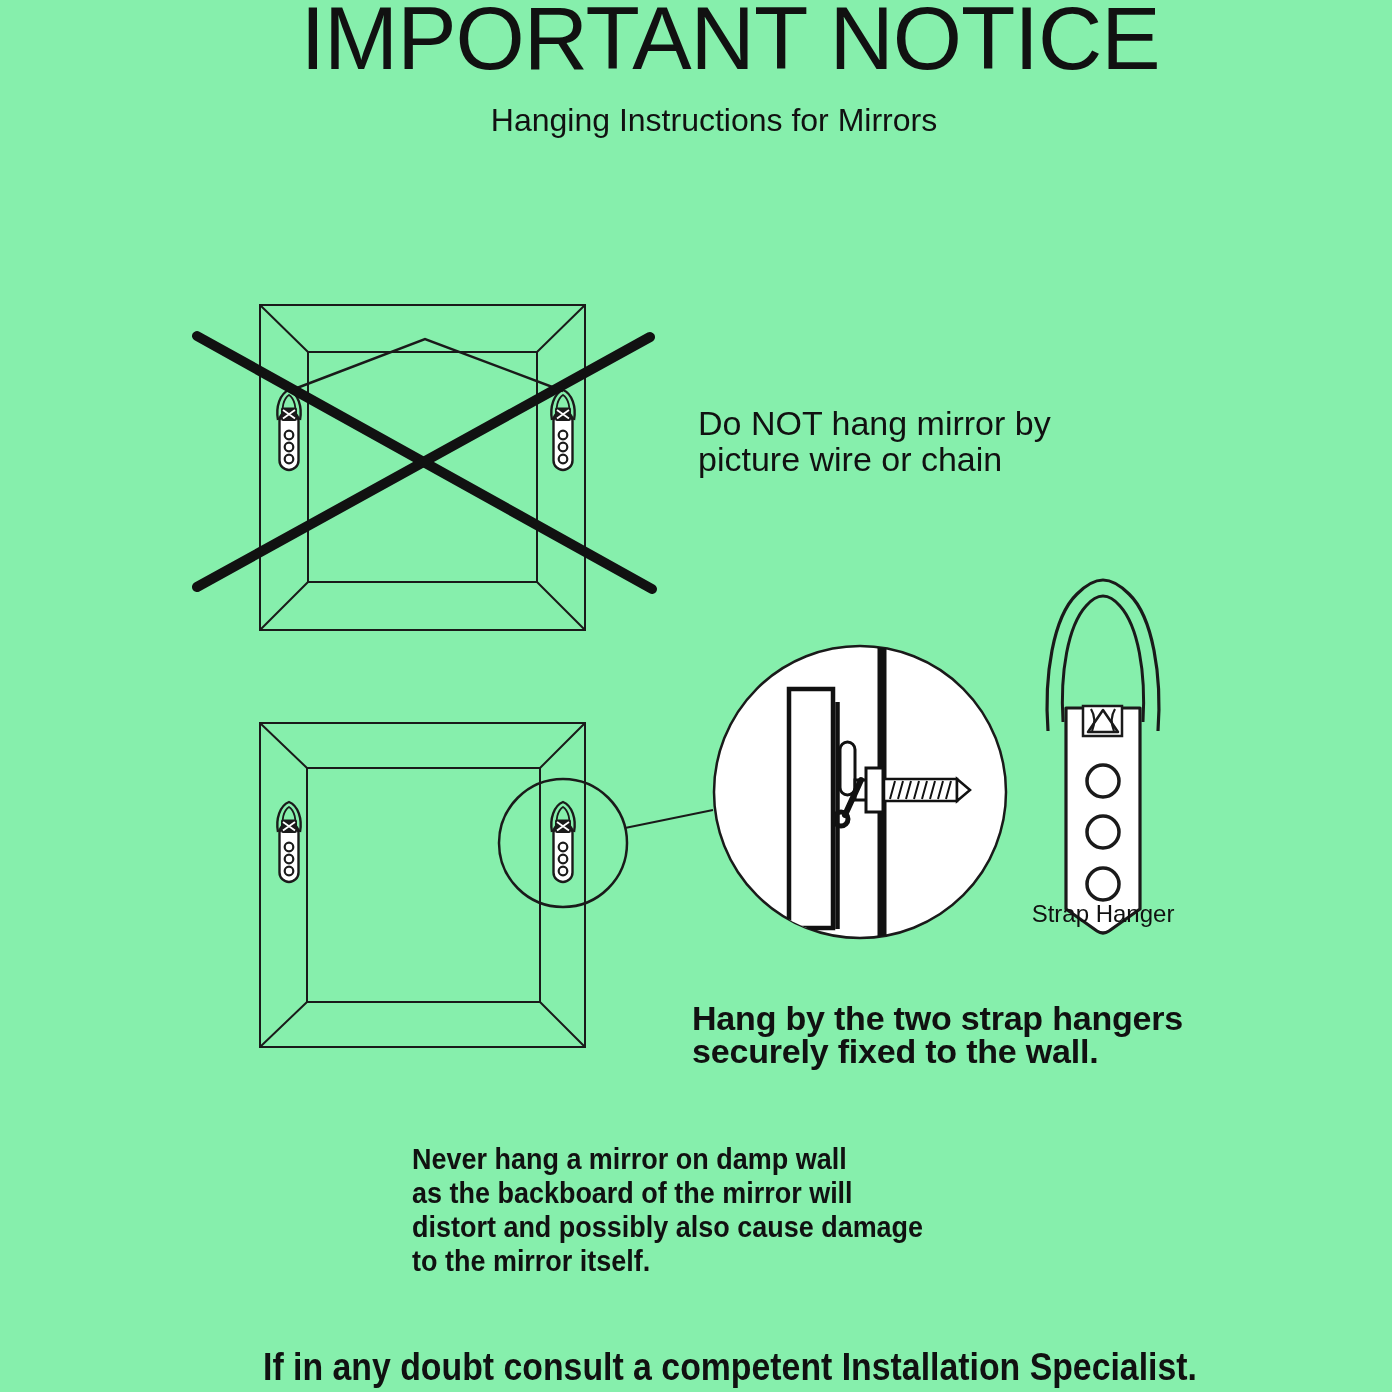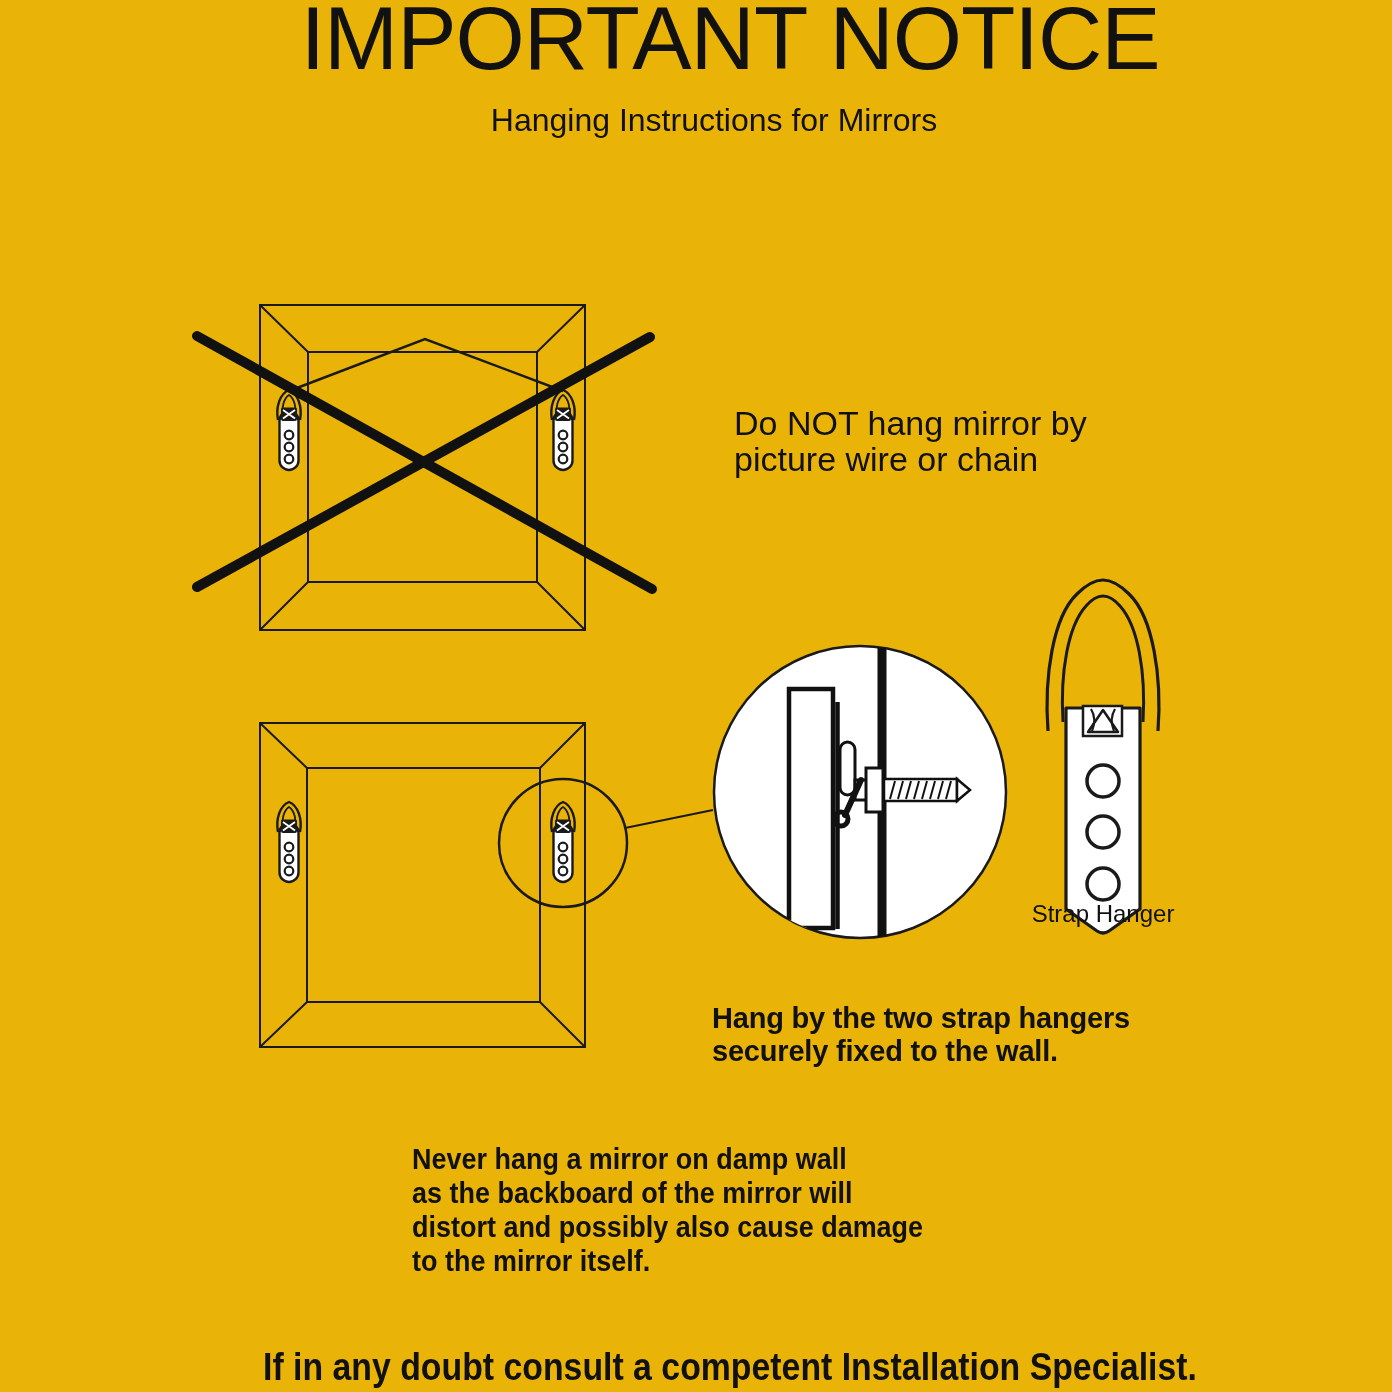--- a/index.html
+++ b/index.html
@@ -1,45 +1,44 @@
 <!DOCTYPE html>
 <html><head>
 <meta charset="utf-8">
 <style>
   html,body{margin:0;padding:0;background:#ffffff;}
   .page{
     position:relative;
     width:1392px;height:1392px;
-    background:#eab308;
+    background:#86efac;
     font-family:"Liberation Sans", sans-serif;
     color:#111111;
     overflow:hidden;
   }
   .abs{position:absolute;white-space:nowrap;}
   .title{
     left:730px;top:-6px;
     transform:translateX(-50%);
     font-size:89px;line-height:89px;font-weight:400;
     letter-spacing:-1px;
   }
   .subtitle{
     left:714px;top:91px;
     transform:translateX(-50%);
     font-size:32px;line-height:58px;font-weight:400;
     text-align:center;
   }
   .donot{
     left:698px;top:406px;
-    font-size:34px;line-height:35.5px;font-weight:400;margin-left:36px;
+    font-size:34px;line-height:35.5px;font-weight:400;
   }
   .hangby{
     left:692px;top:1002px;
-    font-size:29px;line-height:32.5px;font-weight:700;
+    font-size:34px;line-height:32.5px;font-weight:700;
     letter-spacing:-0.2px;
-    margin-left:20px;
   }
   .never{
     left:412px;top:1142px;
     font-size:29px;line-height:34px;font-weight:700;
     transform:scaleX(0.93);transform-origin:0 0;
   }
   .footer{
     left:263px;top:1347px;
     font-size:38px;line-height:40px;font-weight:700;
     transform:scaleX(0.89);transform-origin:0 0;

